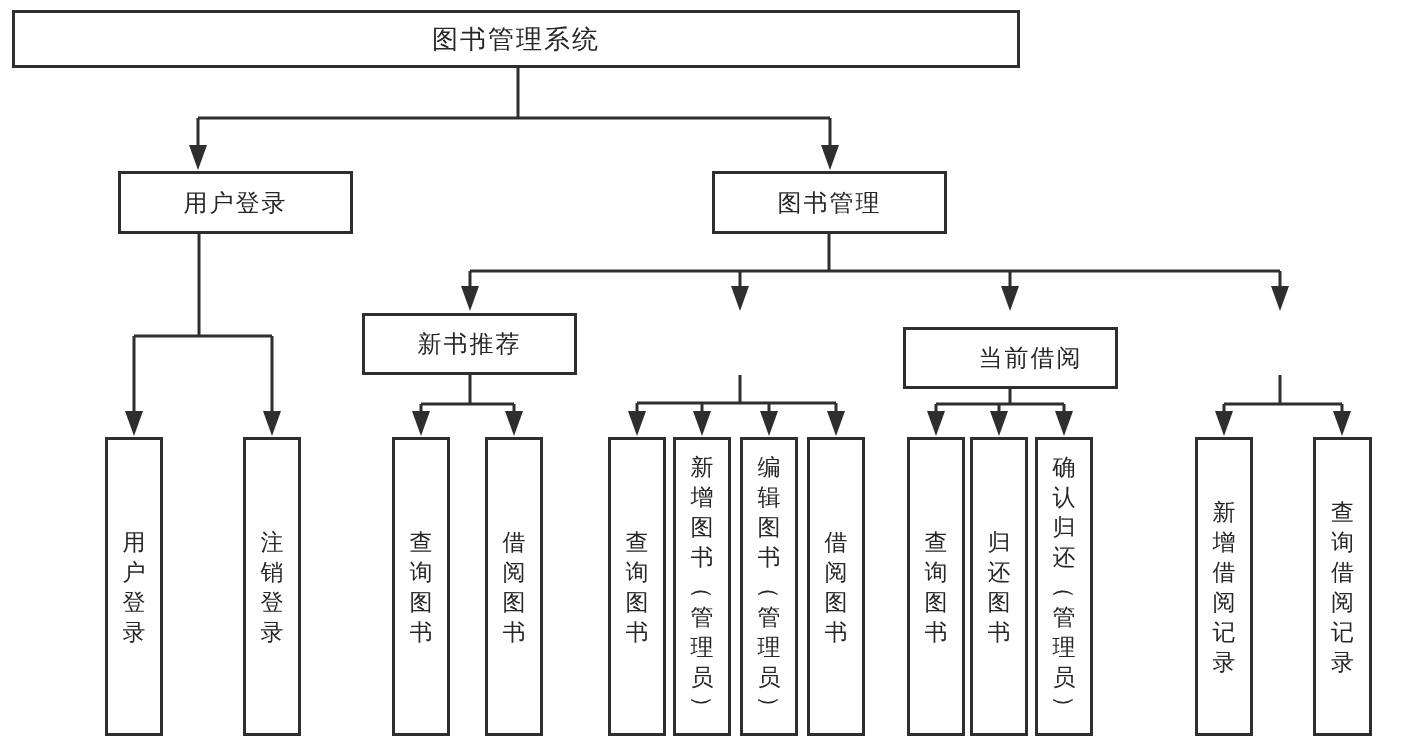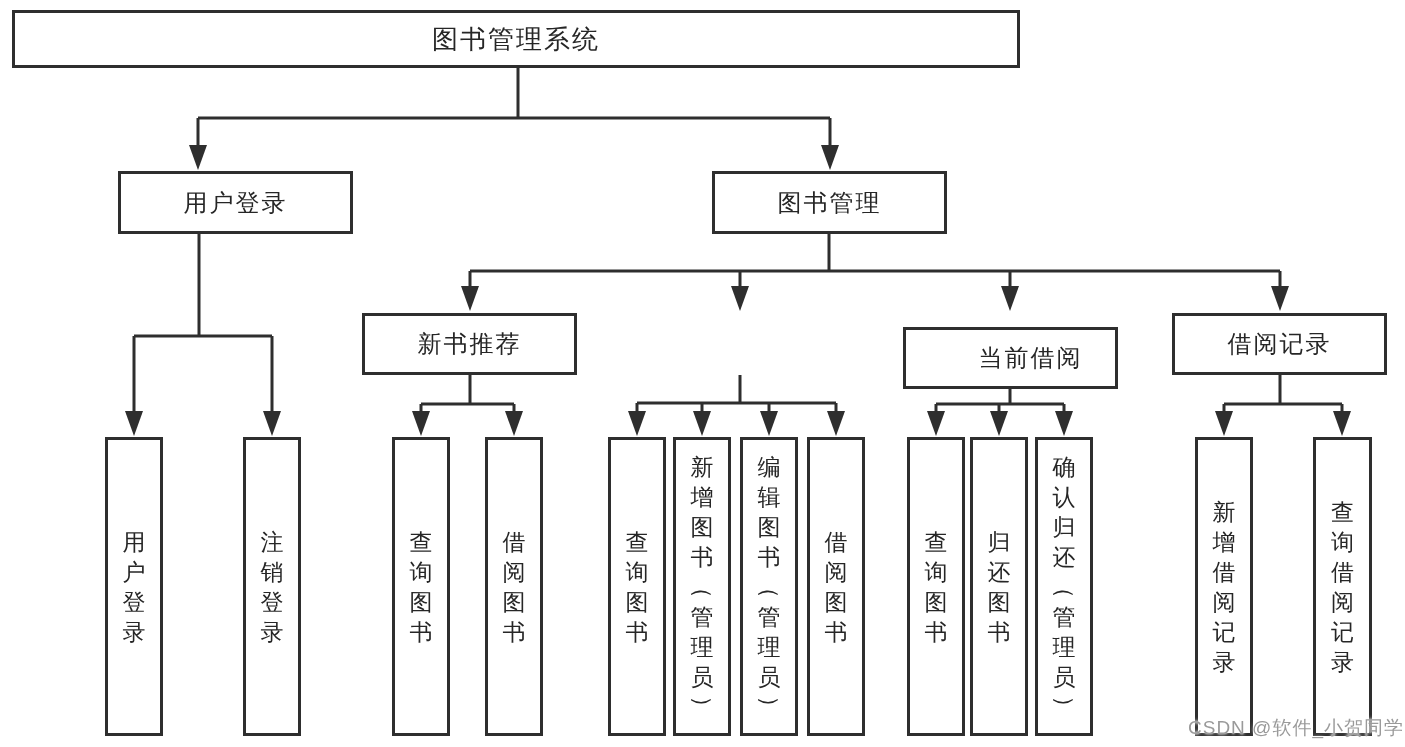--- a/index.html
+++ b/index.html
@@ -82,23 +82,20 @@
   <div class="box" style="left:712px;top:171px;width:235px;height:63px;">
     <span class="hlabel">图书管理</span>
   </div>
 
   <div class="box" style="left:362px;top:313px;width:215px;height:62px;">
     <span class="hlabel">新书推荐</span>
   </div>
   <div class="box" style="left:903px;top:327px;width:215px;height:62px;padding-left:40px;">
     <span class="hlabel">当前借阅</span>
   </div>
-  <div class="box" style="left:1172px;top:313px;width:215px;height:62px;">
-    <span class="hlabel">借阅记录</span>
-  </div>
 
   <div class="box" style="left:105px;top:437px;width:58px;height:299px;">
     <div class="vtext">
         <span class="vchar">用</span>
         <span class="vchar">户</span>
         <span class="vchar">登</span>
         <span class="vchar">录</span>
       </div>
   </div>
   <div class="box" style="left:243px;top:437px;width:58px;height:299px;">
@@ -214,14 +211,13 @@
     <div class="vtext">
         <span class="vchar">查</span>
         <span class="vchar">询</span>
         <span class="vchar">借</span>
         <span class="vchar">阅</span>
         <span class="vchar">记</span>
         <span class="vchar">录</span>
       </div>
   </div>
 
-  <div id="watermark">CSDN @软件_小贺同学</div>
 </div>
 
 </body></html>

